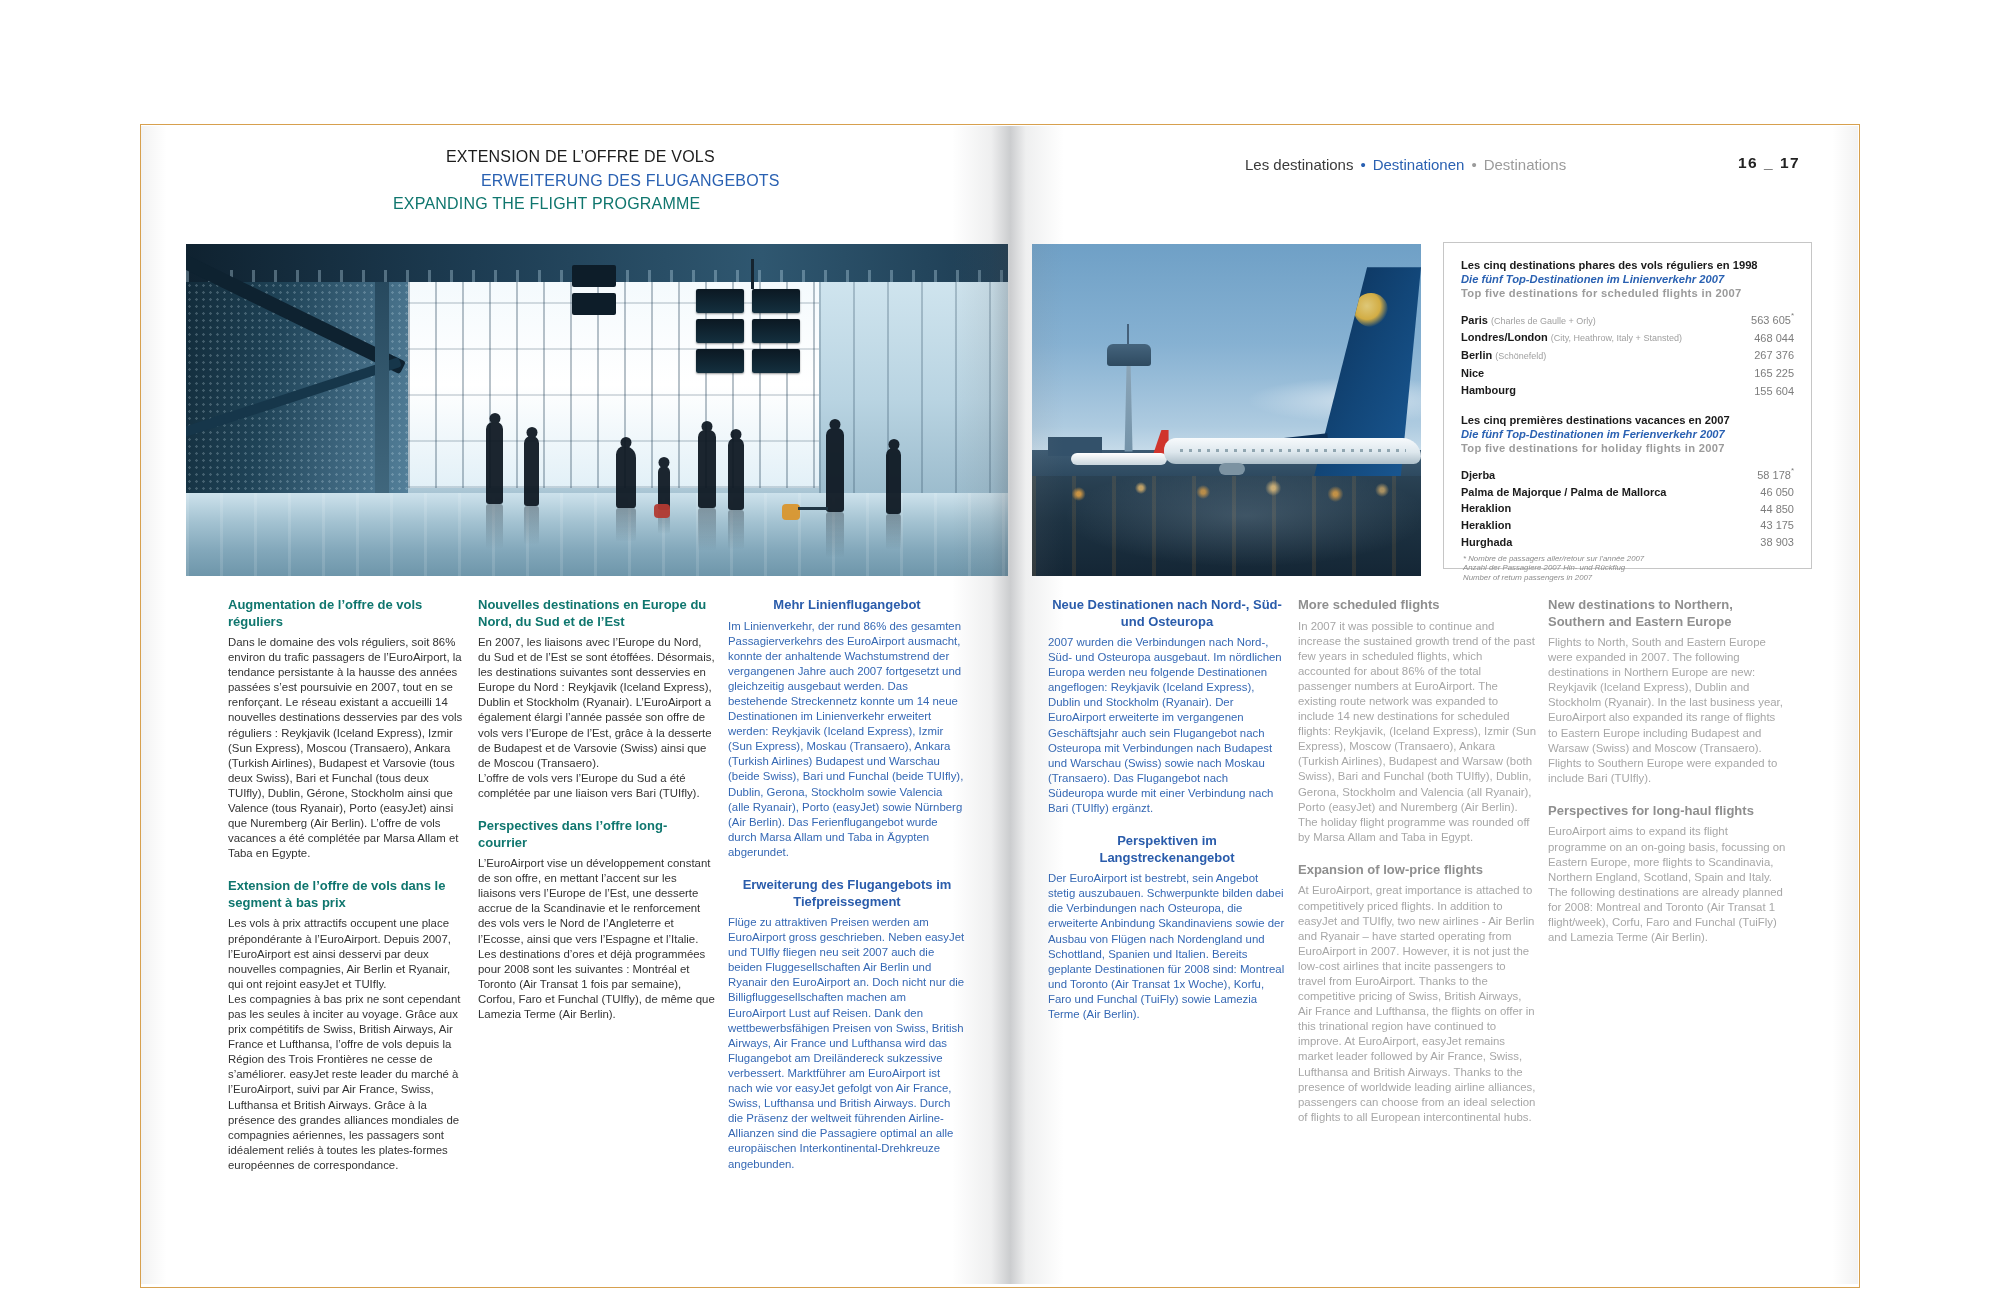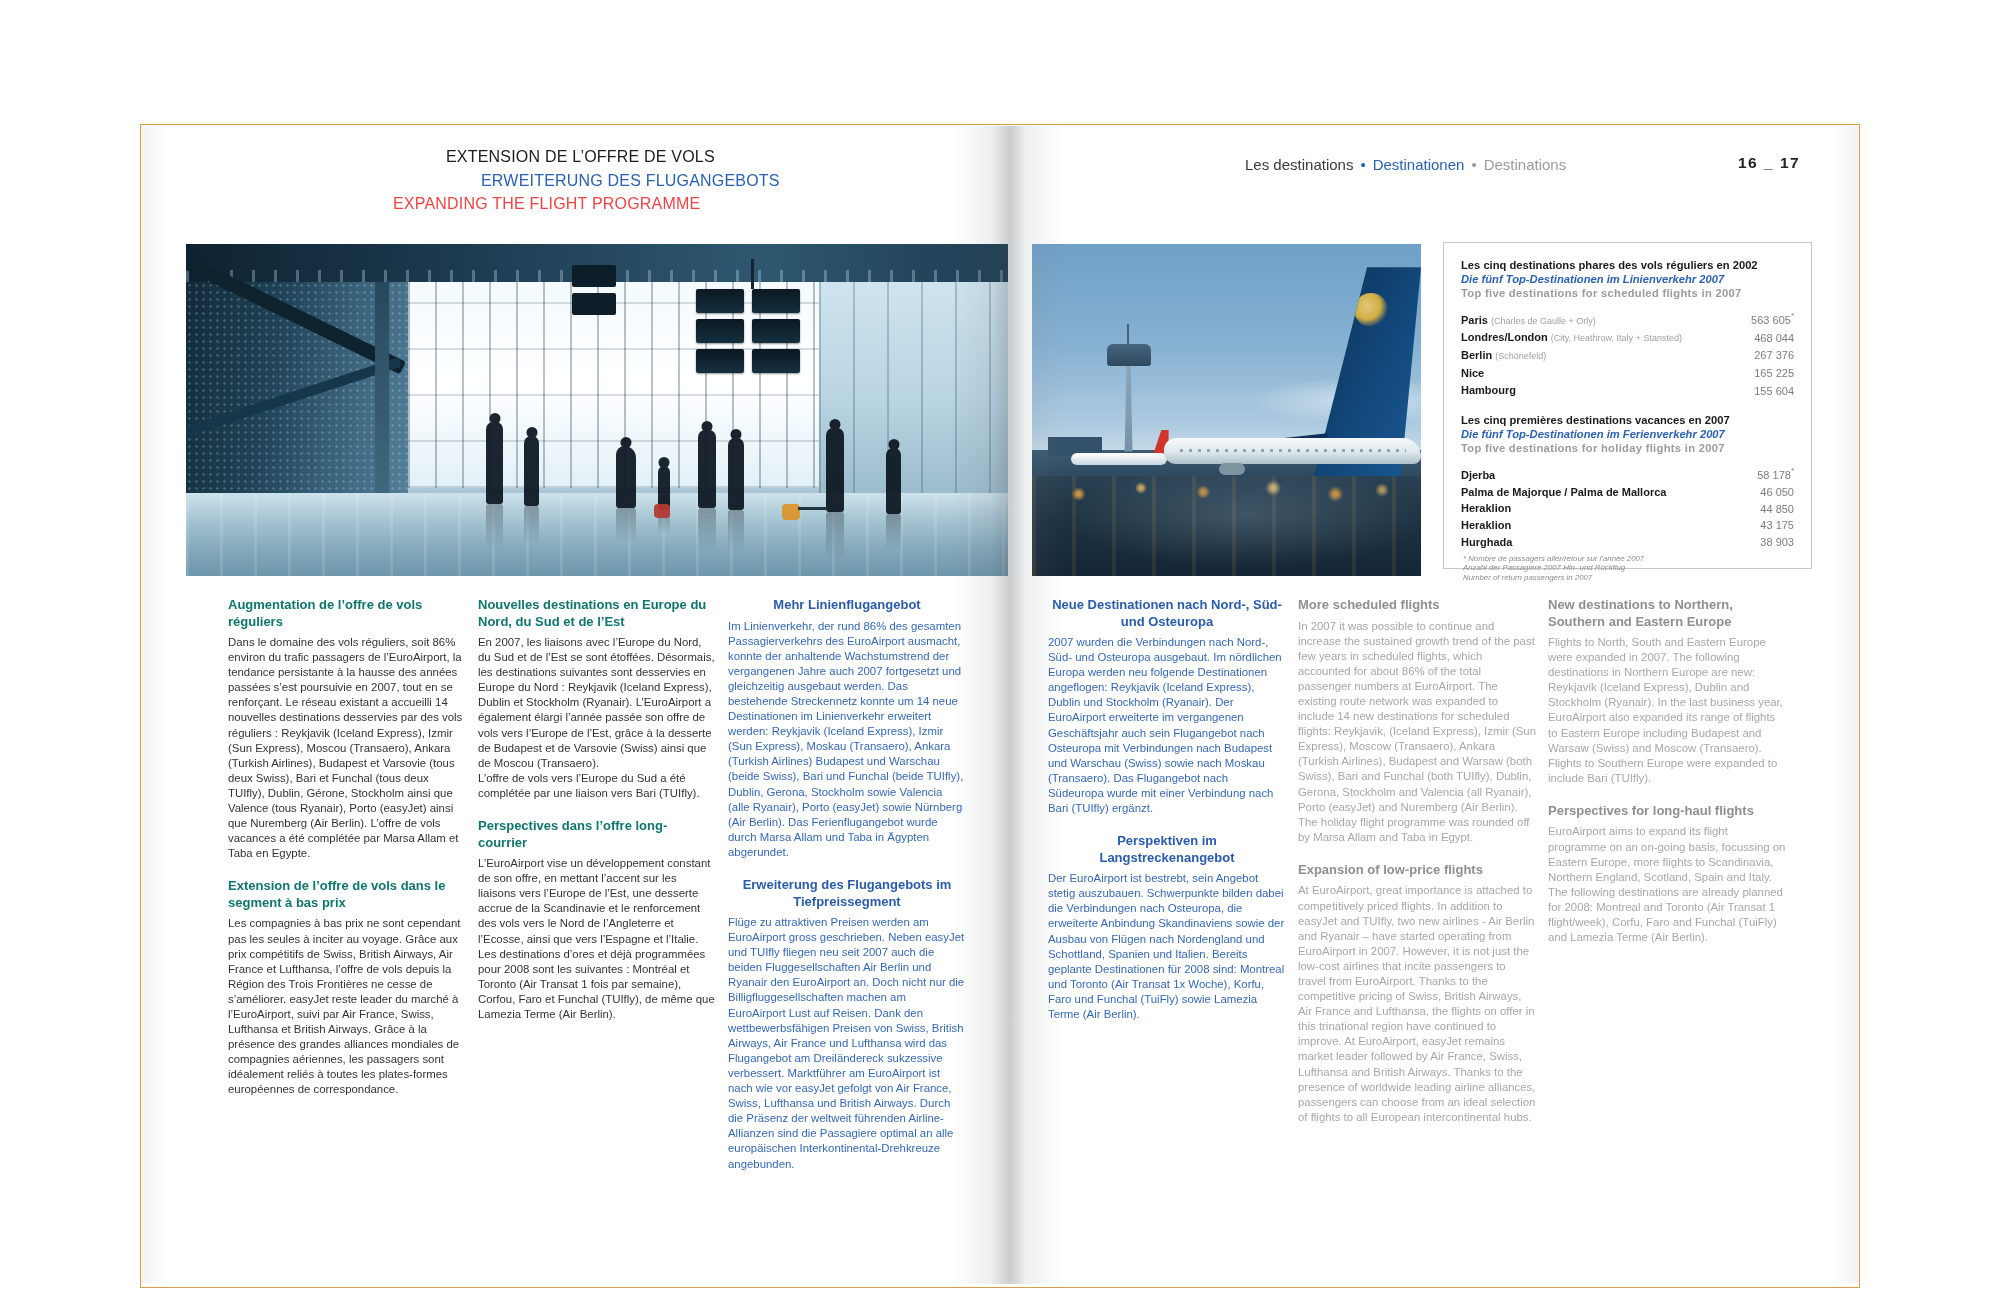--- a/index.html
+++ b/index.html
@@ -20,21 +20,21 @@
       rgba(70,75,82,.28) 52%,rgba(120,125,130,.12) 66%,rgba(255,255,255,0) 100%);}
   .edge-l{position:absolute;left:141px;top:82px;width:26px;height:1158px;z-index:18;pointer-events:none;
     background:linear-gradient(90deg,rgba(0,0,0,.05),rgba(0,0,0,0));}
   .edge-r{position:absolute;left:1832px;top:82px;width:26px;height:1158px;z-index:18;pointer-events:none;
     background:linear-gradient(270deg,rgba(0,0,0,.05),rgba(0,0,0,0));}
 
   
   .hleft{position:absolute;top:101px;left:0;z-index:5;font-size:16px;line-height:23.5px;letter-spacing:.2px;}
   .hleft .l1{margin-left:446px;color:#1c1c1c;}
   .hleft .l2{margin-left:481px;color:#2a61b2;}
-  .hleft .l3{margin-left:393px;color:#ef4444;}
+  .hleft .l3{margin-left:393px;color:#0f766e;}
 
   
   .hright{position:absolute;top:112px;left:1245px;z-index:5;font-size:15px;color:#3a3a3a;}
   .hright .dot-b{color:#2a61b2;margin:0 7px;}
   .hright .dot-g{color:#9b9b9b;margin:0 7px;}
   .hright .de{color:#2a61b2;}
   .hright .en{color:#9b9b9b;}
   .pageno{position:absolute;top:110px;left:1738px;z-index:5;font-size:15.5px;font-weight:bold;color:#222;letter-spacing:1.5px;}
 
   
@@ -233,21 +233,21 @@
     <div class="rp-fuse">
         <i></i>
       </div>
     <div class="rp-engine"></div>
     <div class="rp-tarmac">
         <i></i>
       </div>
   </div>
 
   <div class="stats">
-    <p class="pt pt-fr">Les cinq destinations phares des vols réguliers en 2002</p>
+    <p class="pt pt-fr">Les cinq destinations phares des vols réguliers en 1998</p>
     <p class="pt pt-de">Die fünf Top-Destinationen im Linienverkehr 2007</p>
     <p class="pt pt-en">Top five destinations for scheduled flights in 2007</p>
     <div class="srows">
       <div class="srow">
         <span class="scity"><b>Paris</b><span class="sdetail">(Charles de Gaulle + Orly)</span></span>
         <span class="sval"><span>563 605</span><sup>*</sup></span>
       </div>
       <div class="srow">
         <span class="scity"><b>Londres/London</b><span class="sdetail">(City, Heathrow, Italy + Stansted)</span></span>
         <span class="sval"><span>468 044</span><sup></sup></span>
@@ -301,20 +301,21 @@
     </div>
   </div>
 
   <div class="col col1 c-fr">
     <section>
       <h3>Augmentation de l’offre de vols réguliers</h3>
       <p>Dans le domaine des vols réguliers, soit 86% environ du trafic passagers de l’EuroAirport, la tendance persistante à la hausse des années passées s’est poursuivie en 2007, tout en se renforçant. Le réseau existant a accueilli 14 nouvelles destinations desservies par des vols réguliers : Reykjavik (Iceland Express), Izmir (Sun Express), Moscou (Transaero), Ankara (Turkish Airlines), Budapest et Varsovie (tous deux Swiss), Bari et Funchal (tous deux TUIfly), Dublin, Gérone, Stockholm ainsi que Valence (tous Ryanair), Porto (easyJet) ainsi que Nuremberg (Air Berlin). L’offre de vols vacances a été complétée par Marsa Allam et Taba en Egypte.</p>
     </section>
     <section>
       <h3>Extension de l’offre de vols dans le segment à bas prix</h3>
+      <p>Les vols à prix attractifs occupent une place prépondérante à l’EuroAirport. Depuis 2007, l’EuroAirport est ainsi desservi par deux nouvelles compagnies, Air Berlin et Ryanair, qui ont rejoint easyJet et TUIfly.</p>
       <p>Les compagnies à bas prix ne sont cependant pas les seules à inciter au voyage. Grâce aux prix compétitifs de Swiss, British Airways, Air France et Lufthansa, l’offre de vols depuis la Région des Trois Frontières ne cesse de s’améliorer. easyJet reste leader du marché à l’EuroAirport, suivi par Air France, Swiss, Lufthansa et British Airways. Grâce à la présence des grandes alliances mondiales de compagnies aériennes, les passagers sont idéalement reliés à toutes les plates-formes européennes de correspondance.</p>
     </section>
   </div>
 
   <div class="col col2 c-fr">
     <section>
       <h3>Nouvelles destinations en Europe du Nord, du Sud et de l’Est</h3>
       <p>En 2007, les liaisons avec l’Europe du Nord, du Sud et de l’Est se sont étoffées. Désormais, les destinations suivantes sont desservies en Europe du Nord : Reykjavik (Iceland Express), Dublin et Stockholm (Ryanair). L’EuroAirport a également élargi l’année passée son offre de vols vers l’Europe de l’Est, grâce à la desserte de Budapest et de Varsovie (Swiss) ainsi que de Moscou (Transaero).</p>
       <p>L’offre de vols vers l’Europe du Sud a été complétée par une liaison vers Bari (TUIfly).</p>
     </section>

